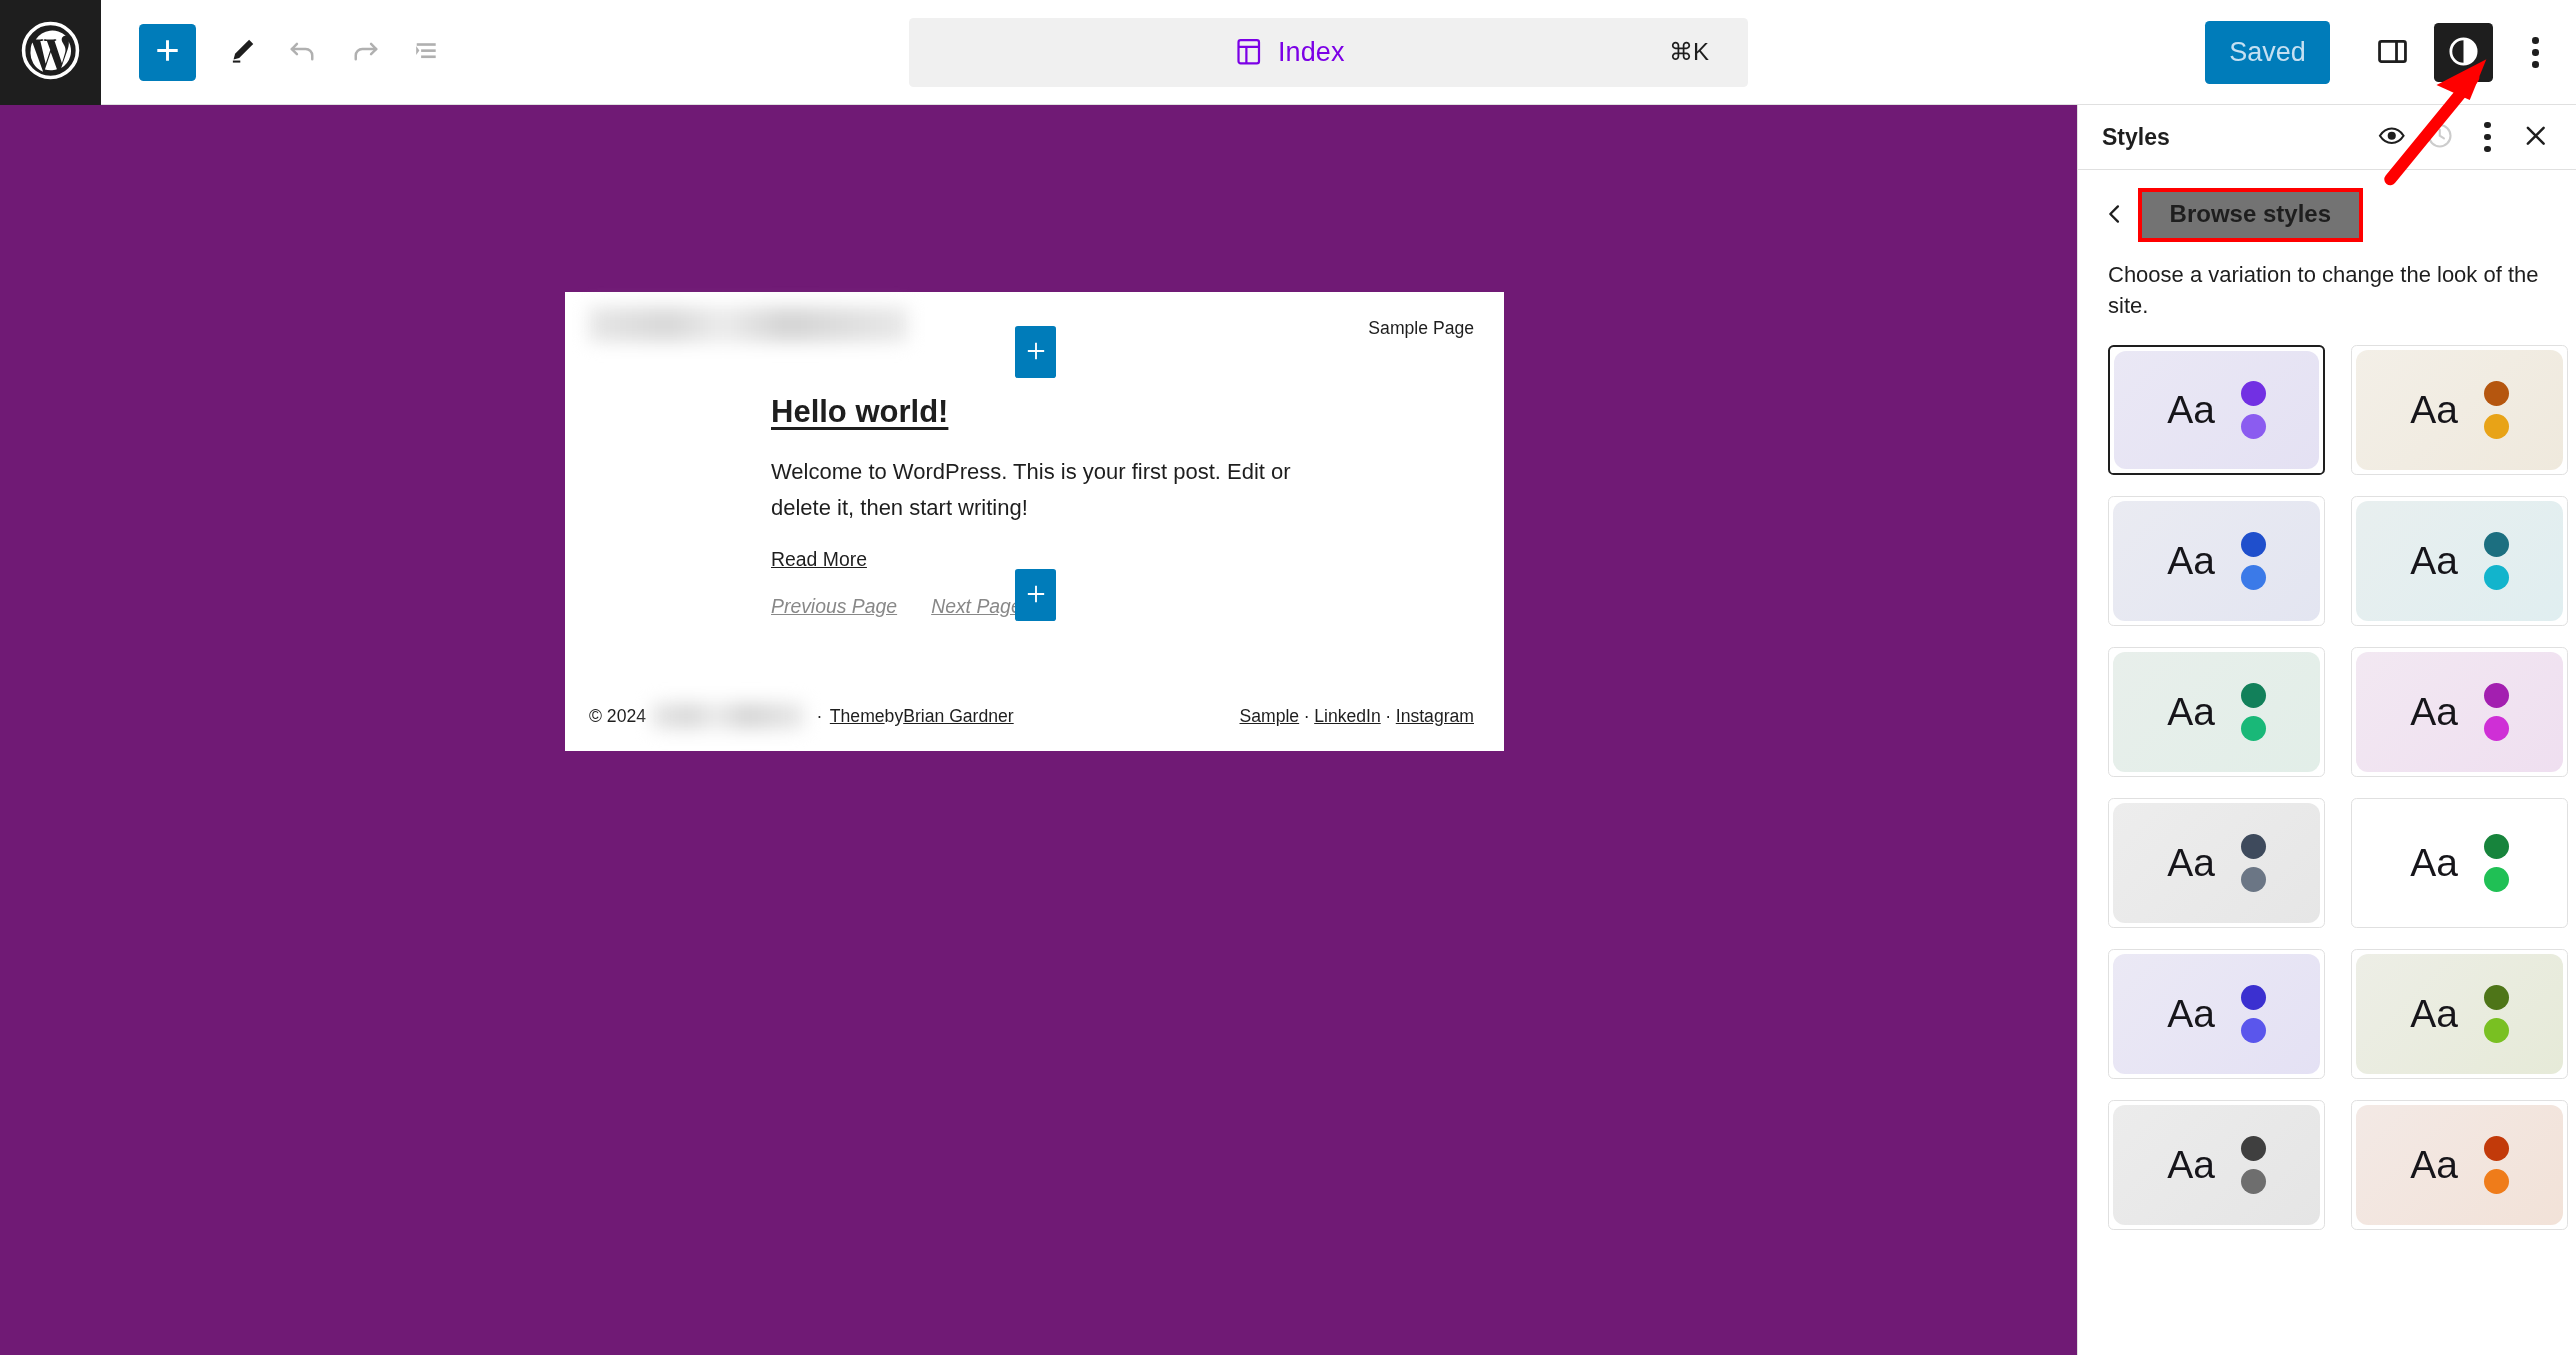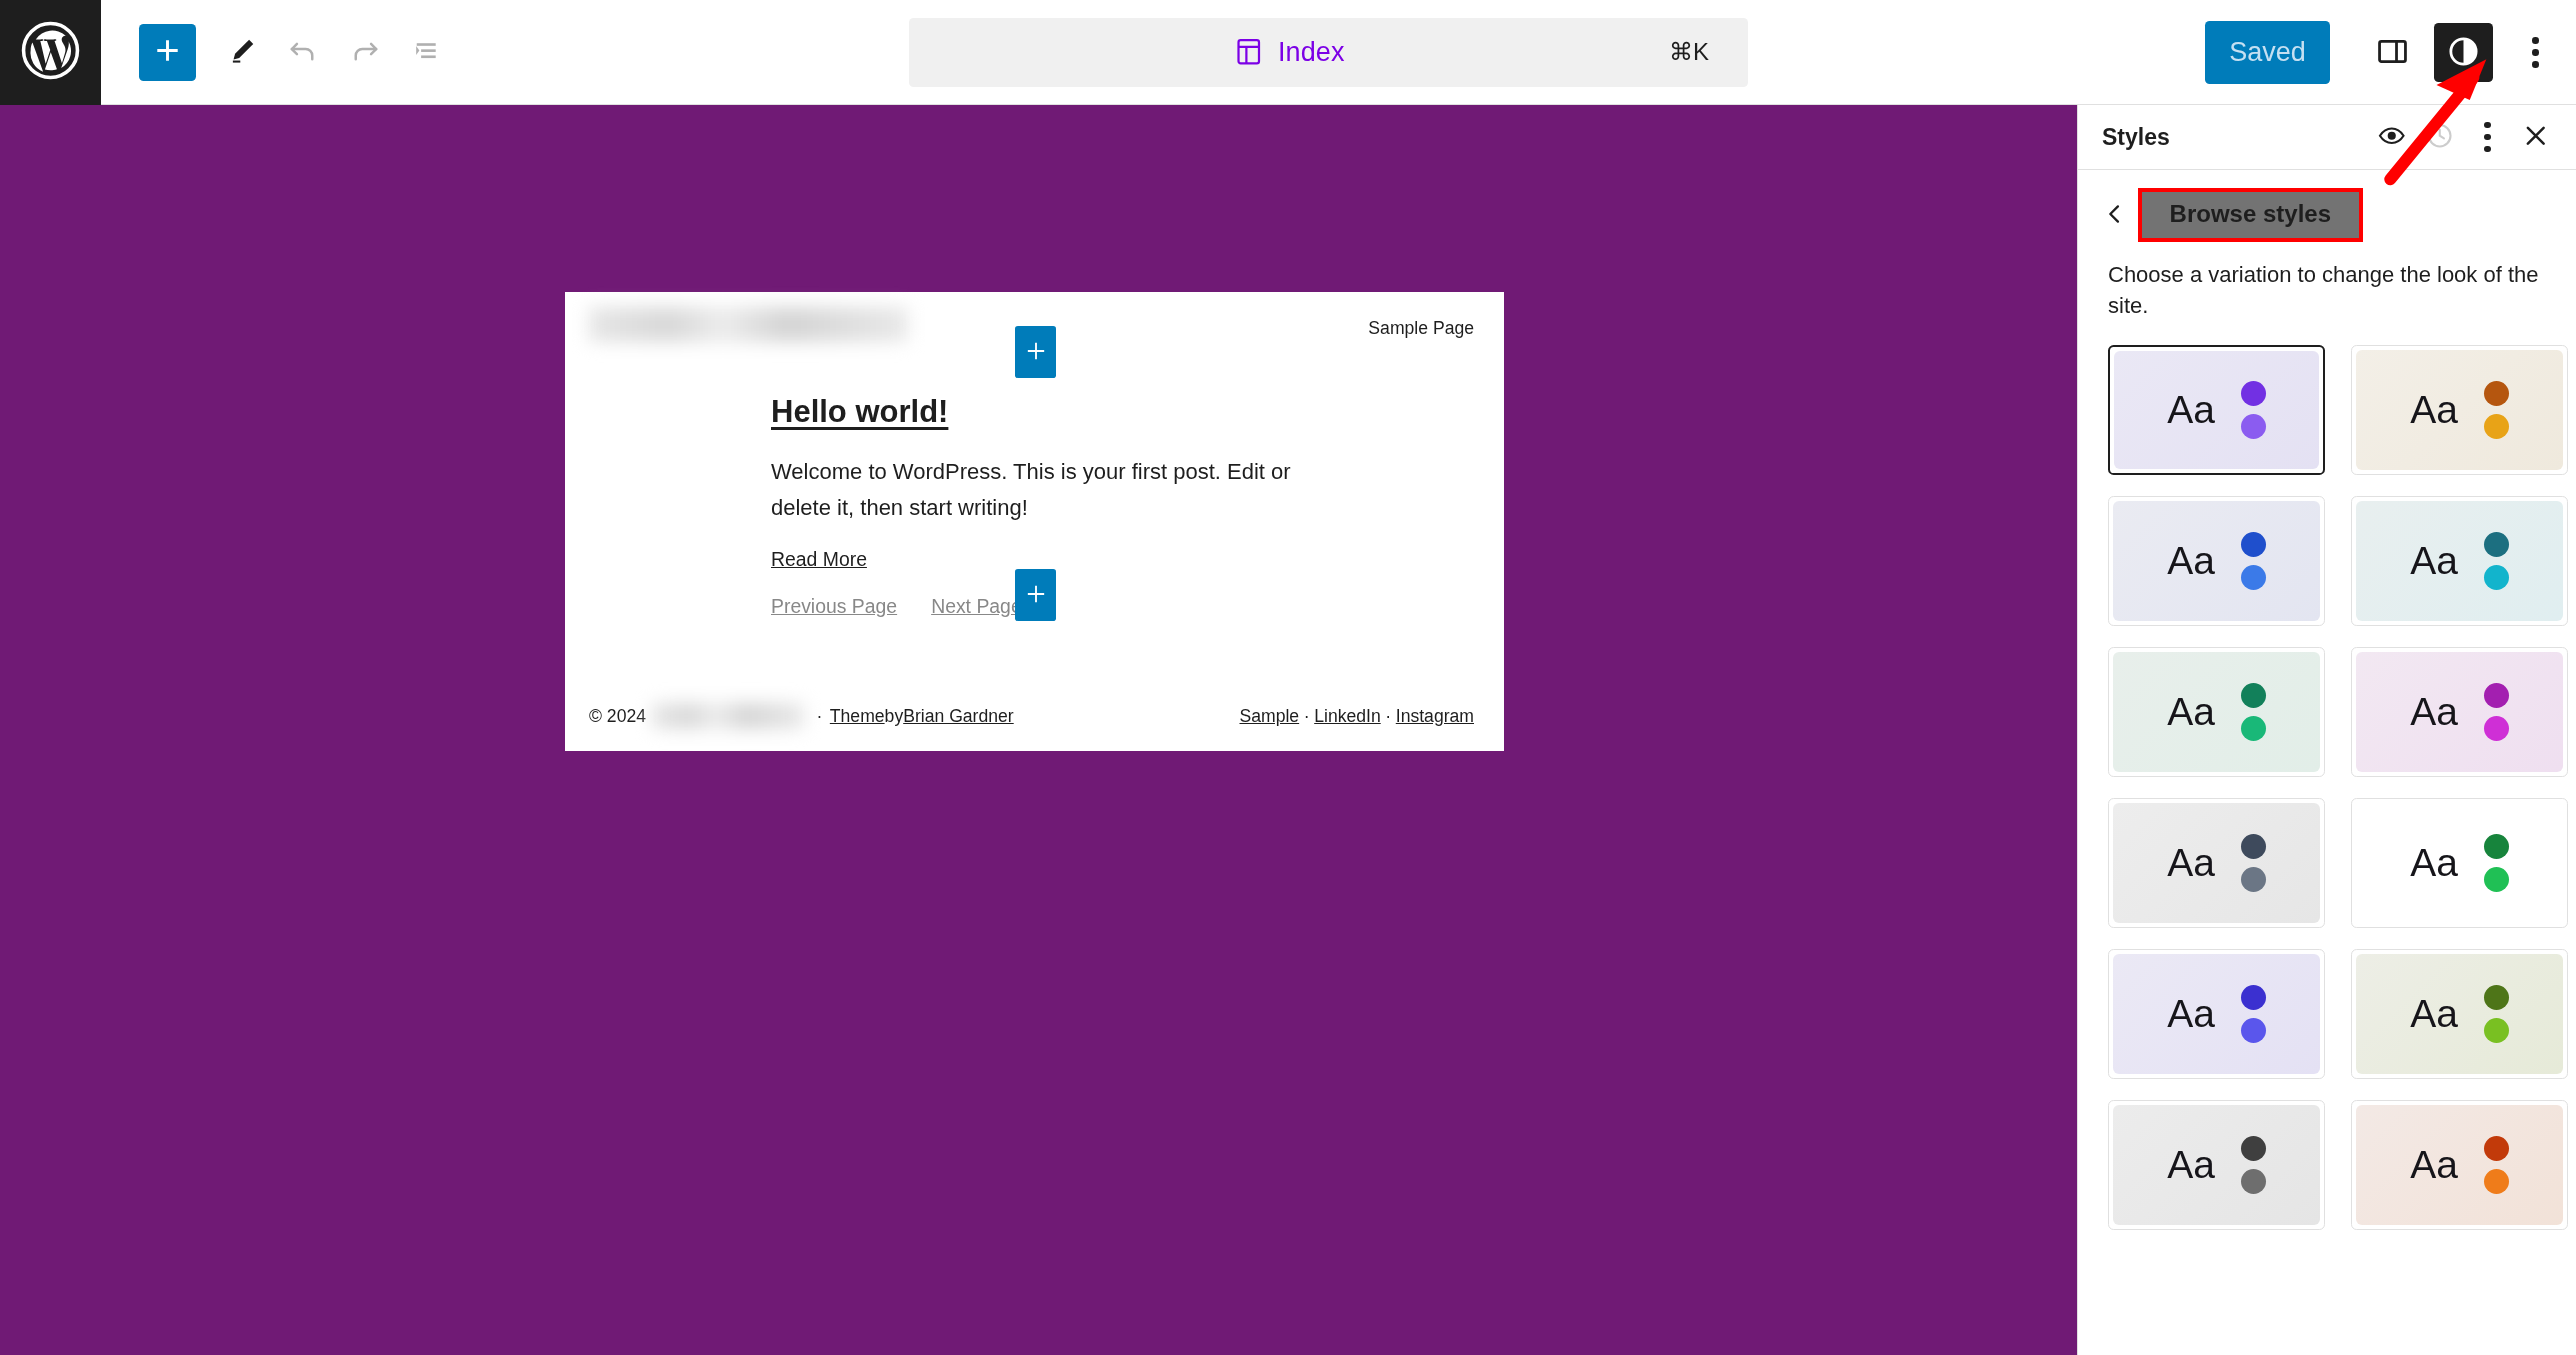--- a/index.html
+++ b/index.html
@@ -191,21 +191,21 @@
     width: 537px;
   }
   #read-more {
     display: inline-block;
     margin-top: 23px;
     font-size: 19.4px;
     color: #1e1e1e;
     text-decoration: underline;
     cursor: pointer;
   }
-  #pager { margin-top: 24px; display: flex; gap: 34px; }
+  #pager { margin-top: 24px; display: flex; gap: 34px; font-style: italic; }
   .pager-link {
     font-size: 19.4px;
     color: #888;
     text-decoration: underline;
     cursor: pointer;
   }
 
   #site-footer {
     position: absolute;
     left: 24px; right: 30px; bottom: 22px;
@@ -288,21 +288,21 @@
     border-radius: 5.6px;
     border: 1.9px solid #e0e0e0;
     overflow: hidden;
     cursor: pointer;
     display: flex; align-items: center; justify-content: center;
     padding: 3.7px;
   }
   .variation-card.selected { border: 2.8px solid #1e1e1e; }
   .variation-inner {
     width: 100%; height: 100%;
-    border-radius: 6px;
+    border-radius: 12px;
     display: flex; align-items: center; justify-content: center;
     gap: 26px;
   }
   .variation-aa {
     font-size: 39px;
     font-family: "Liberation Sans", sans-serif;
     color: #16151a;
     line-height: 1;
   }
   .variation-dots { display: flex; flex-direction: column; gap: 7.4px; }

